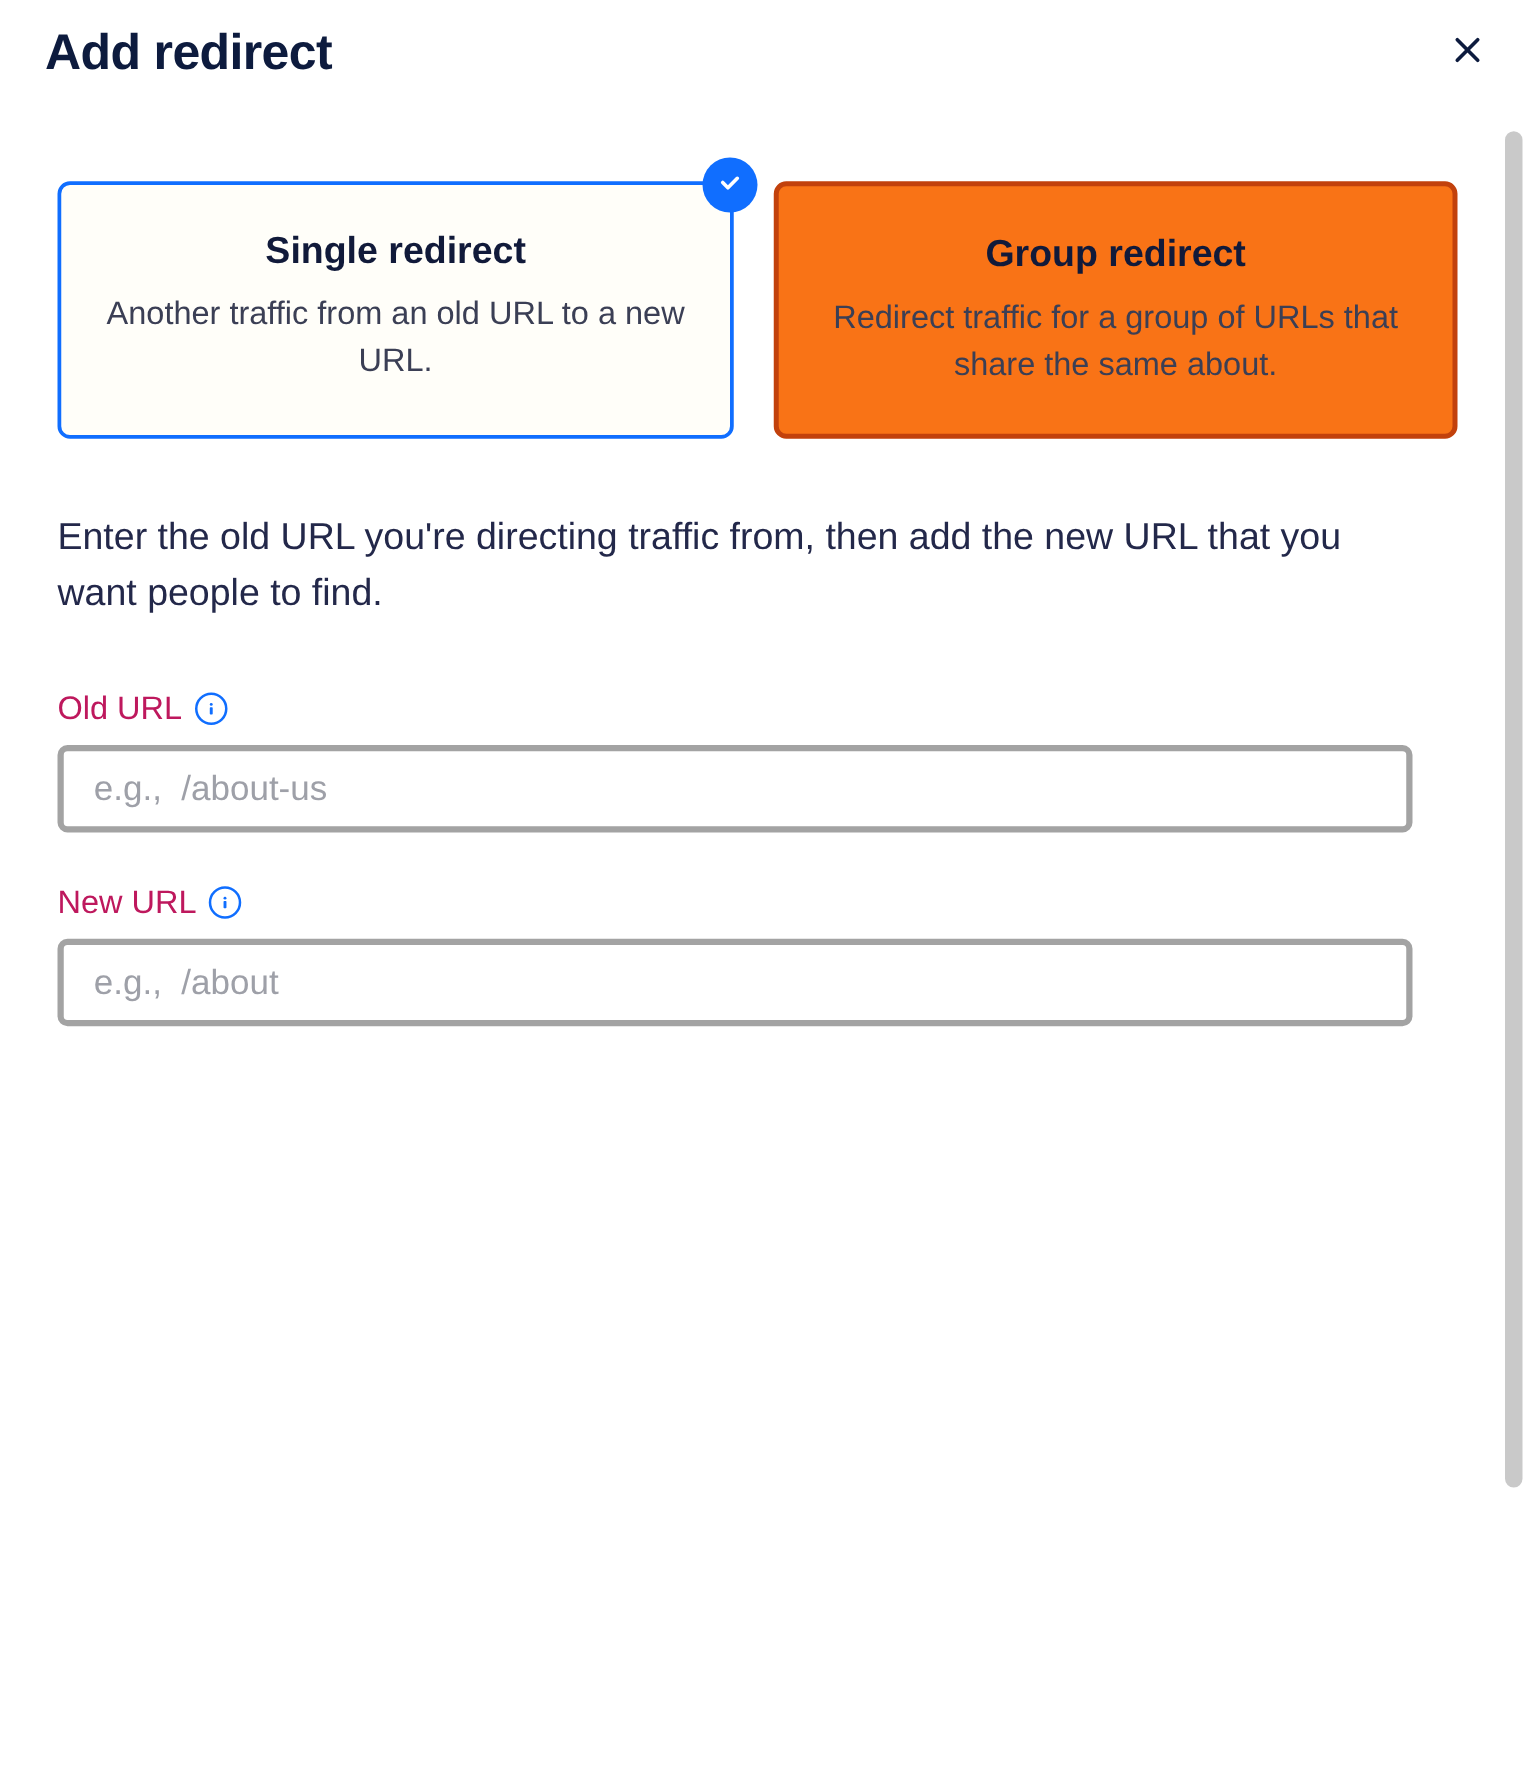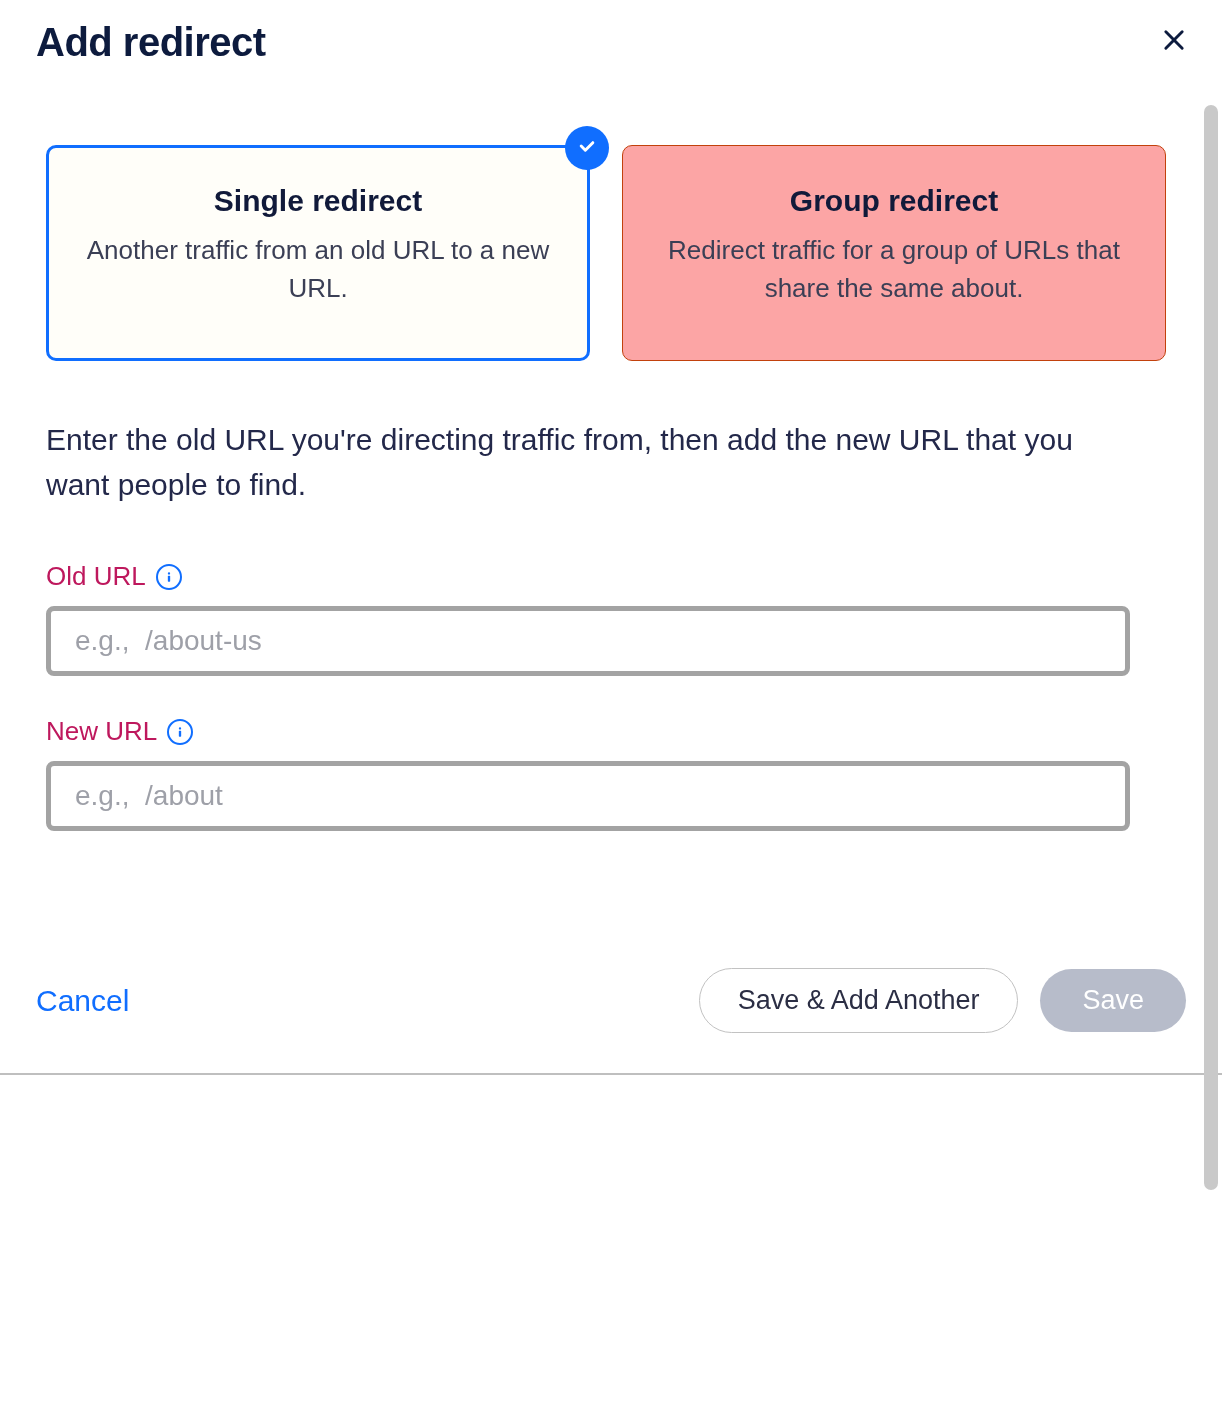--- a/index.html
+++ b/index.html
@@ -13,21 +13,21 @@
       height: 1418px;
       background: #fff;
       position: relative;
       color: #0d1b3e;
     }
     .modal {
       position: absolute;
       left: 0;
       top: 0;
       width: 1222px;
-      height: 1075px;
+      height: 1292px;
       background: #fff;
       display: flex;
       flex-direction: column;
     }
     .modal-header {
       display: flex;
       justify-content: space-between;
       align-items: flex-start;
       padding: 20px 28px 0 36px;
     }
@@ -59,27 +59,27 @@
       background: #c9c9c9;
       border-radius: 7px;
     }
     .options-row {
       display: flex;
       gap: 32px;
       margin-bottom: 56px;
     }
     .option-card {
       flex: 1;
-      border: 1px solid #c2410c;
+      border: 4px solid #c2410c;
       border-radius: 10px;
-      padding: 38px 30px 53px 30px;
+      padding: 38px 30px 37px 30px;
       text-align: center;
       cursor: pointer;
       position: relative;
-      background: #fca5a5;
+      background: #f97316;
     }
     .option-card.selected {
       border: 3px solid #106eff;
       background: #fffef9;
       padding: 36px 28px 40px 28px;
     }
     .option-card-title {
       font-size: 30px;
       font-weight: 700;
       color: #111a3a;
@@ -262,21 +262,14 @@
           </svg>
         </span>
       </div>
       <input type="text" class="text-input" placeholder="e.g.,  /about" style="">
     </div>
 
   </div>
 
   <div class="scrollbar"></div>
 
-  <div class="modal-footer">
-    <button class="cancel-link">Cancel</button>
-    <div class="footer-btns">
-      <button class="btn-outline">Save &amp; Add Another</button>
-      <button class="btn-primary">Save</button>
-    </div>
-  </div>
 
 </div>
 
 </body></html>

